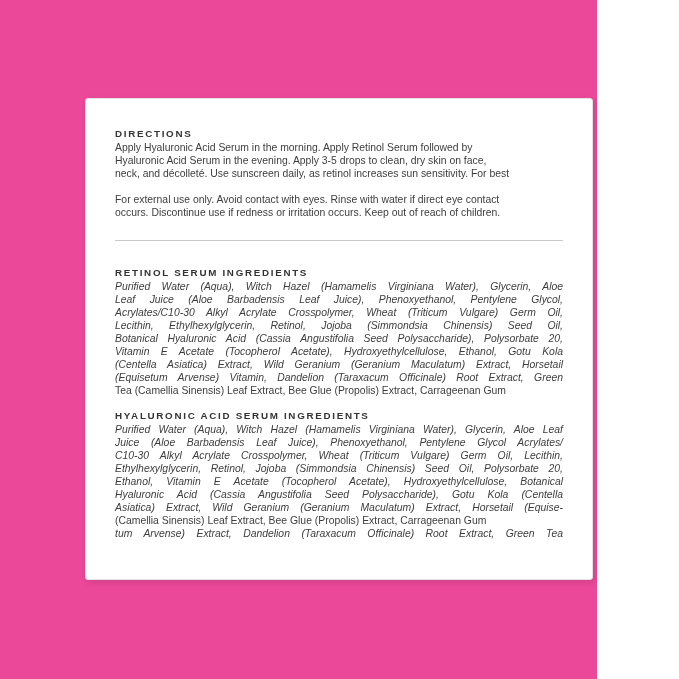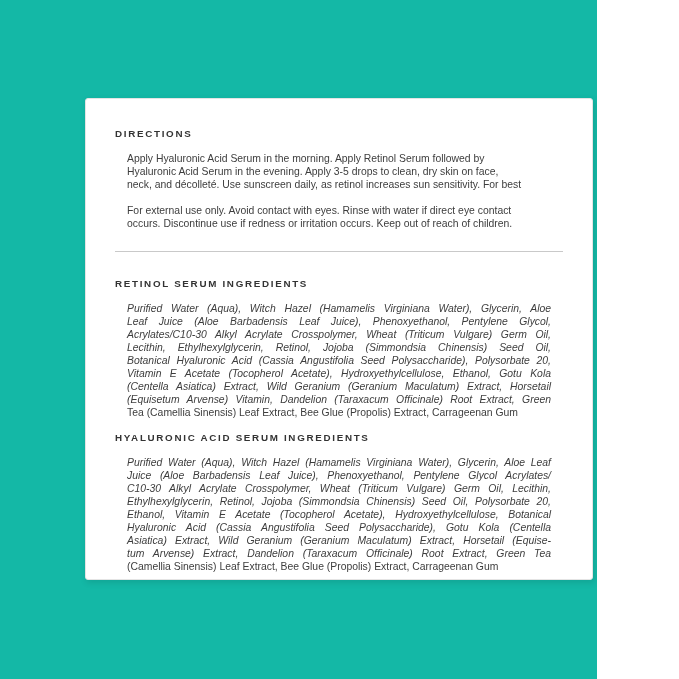--- a/index.html
+++ b/index.html
@@ -5,21 +5,21 @@
   html, body {
     margin: 0;
     padding: 0;
     background: #ffffff;
     font-family: "Liberation Sans", sans-serif;
   }
   .stage {
     position: relative;
     width: 597px;
     height: 679px;
-    background: #14b8a6;
+    background: #ec4899;
     overflow: hidden;
   }
   .card {
     position: absolute;
     left: 85px;
     top: 98px;
     width: 508px;
     height: 482px;
     box-sizing: border-box;
     background: #ffffff;
@@ -29,21 +29,21 @@
     padding: 28px 29px 0 29px;
   }
   .heading {
     font-size: 9.8px;
     font-weight: bold;
     letter-spacing: 1.7px;
     line-height: 13px;
     color: #333333;
     margin: 0 0 1px 0;
   }
-  .para { margin: 12px; }
+  .para { margin: 0; }
   .para + .para { margin-top: 13px; }
   .ln {
     font-size: 10.4px;
     line-height: 13px;
     color: #3d3d3d;
     white-space: nowrap;
   }
   .justify .ln.jl {
     white-space: normal;
     text-align: justify;
@@ -97,19 +97,19 @@
     <div class="section-gap">
       <div class="heading">HYALURONIC ACID SERUM INGREDIENTS</div>
       <div class="para justify">
           <div class="ln jl">Purified Water (Aqua), Witch Hazel (Hamamelis Virginiana Water), Glycerin, Aloe Leaf</div>
           <div class="ln jl">Juice (Aloe Barbadensis Leaf Juice), Phenoxyethanol, Pentylene Glycol Acrylates/</div>
           <div class="ln jl">C10-30 Alkyl Acrylate Crosspolymer, Wheat (Triticum Vulgare) Germ Oil, Lecithin,</div>
           <div class="ln jl">Ethylhexylglycerin, Retinol, Jojoba (Simmondsia Chinensis) Seed Oil, Polysorbate 20,</div>
           <div class="ln jl">Ethanol, Vitamin E Acetate (Tocopherol Acetate), Hydroxyethylcellulose, Botanical</div>
           <div class="ln jl">Hyaluronic Acid (Cassia Angustifolia Seed Polysaccharide), Gotu Kola (Centella</div>
           <div class="ln jl">Asiatica) Extract, Wild Geranium (Geranium Maculatum) Extract, Horsetail (Equise-</div>
+          <div class="ln">(Camellia Sinensis) Leaf Extract, Bee Glue (Propolis) Extract, Carrageenan Gum</div>
           <div class="ln jl">tum Arvense) Extract, Dandelion (Taraxacum Officinale) Root Extract, Green Tea</div>
-          <div class="ln">(Camellia Sinensis) Leaf Extract, Bee Glue (Propolis) Extract, Carrageenan Gum</div>
         </div>
     </div>
 
   </div>
 </div>
 
 </body></html>

